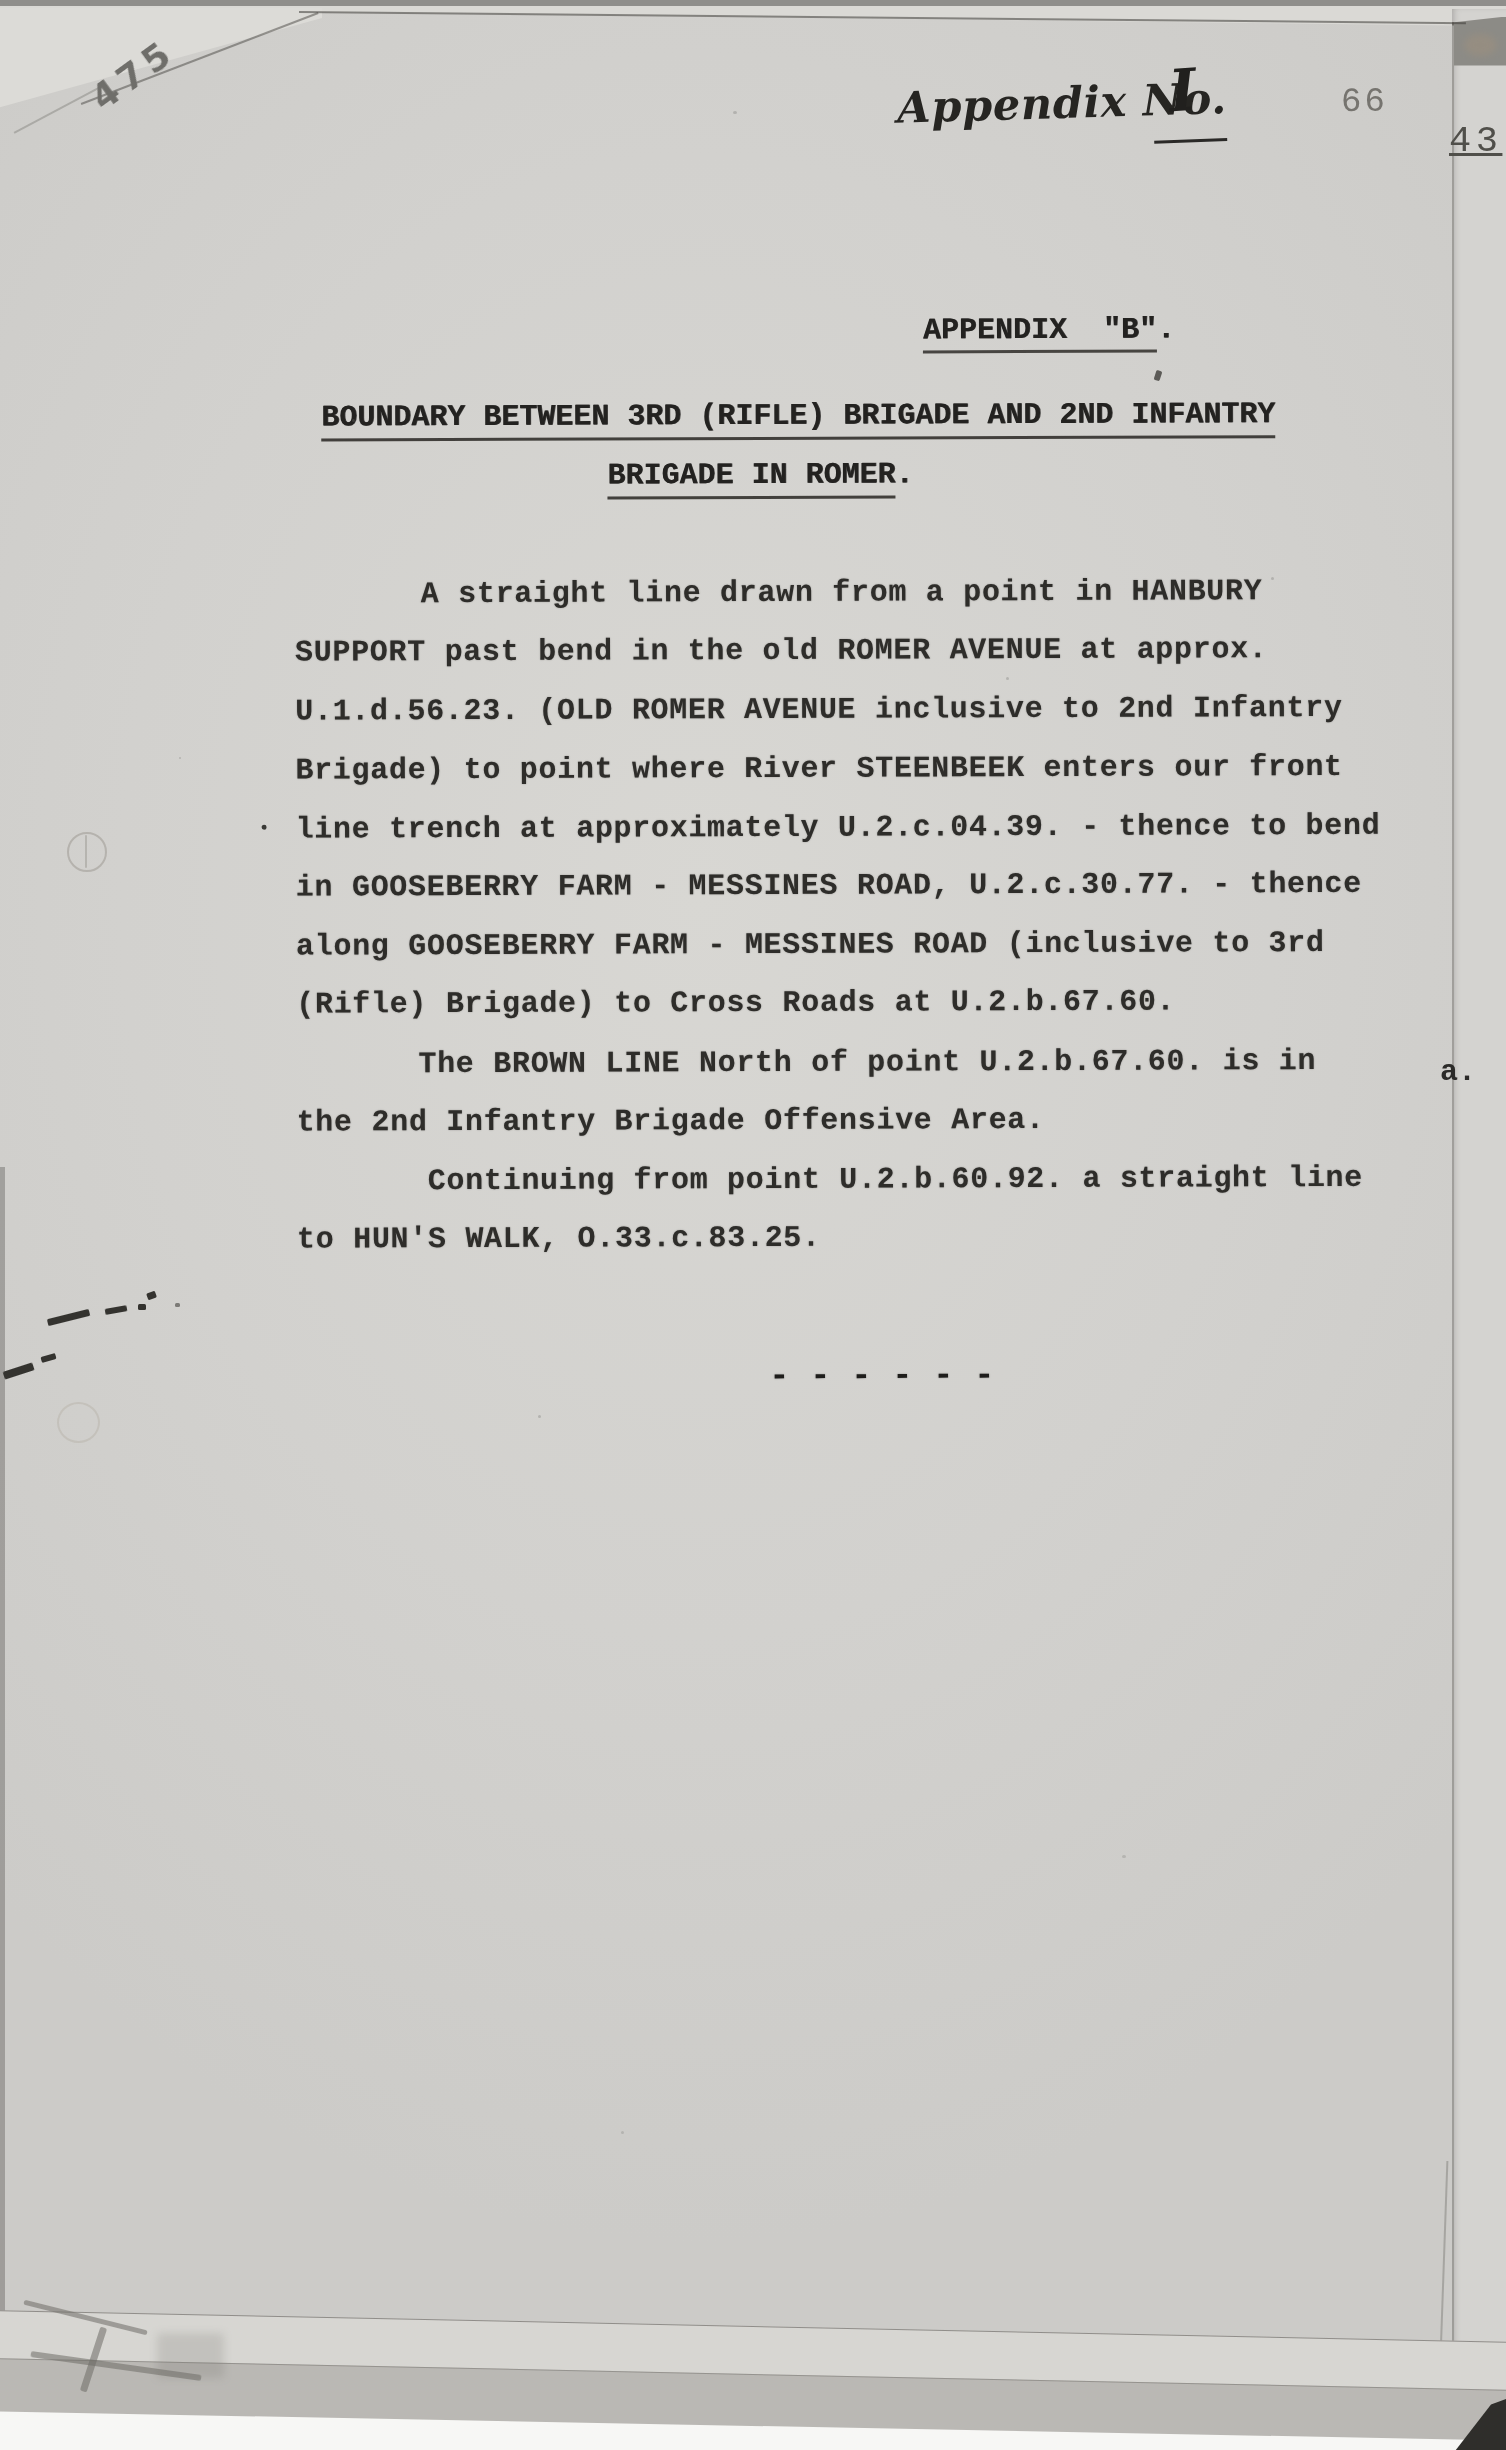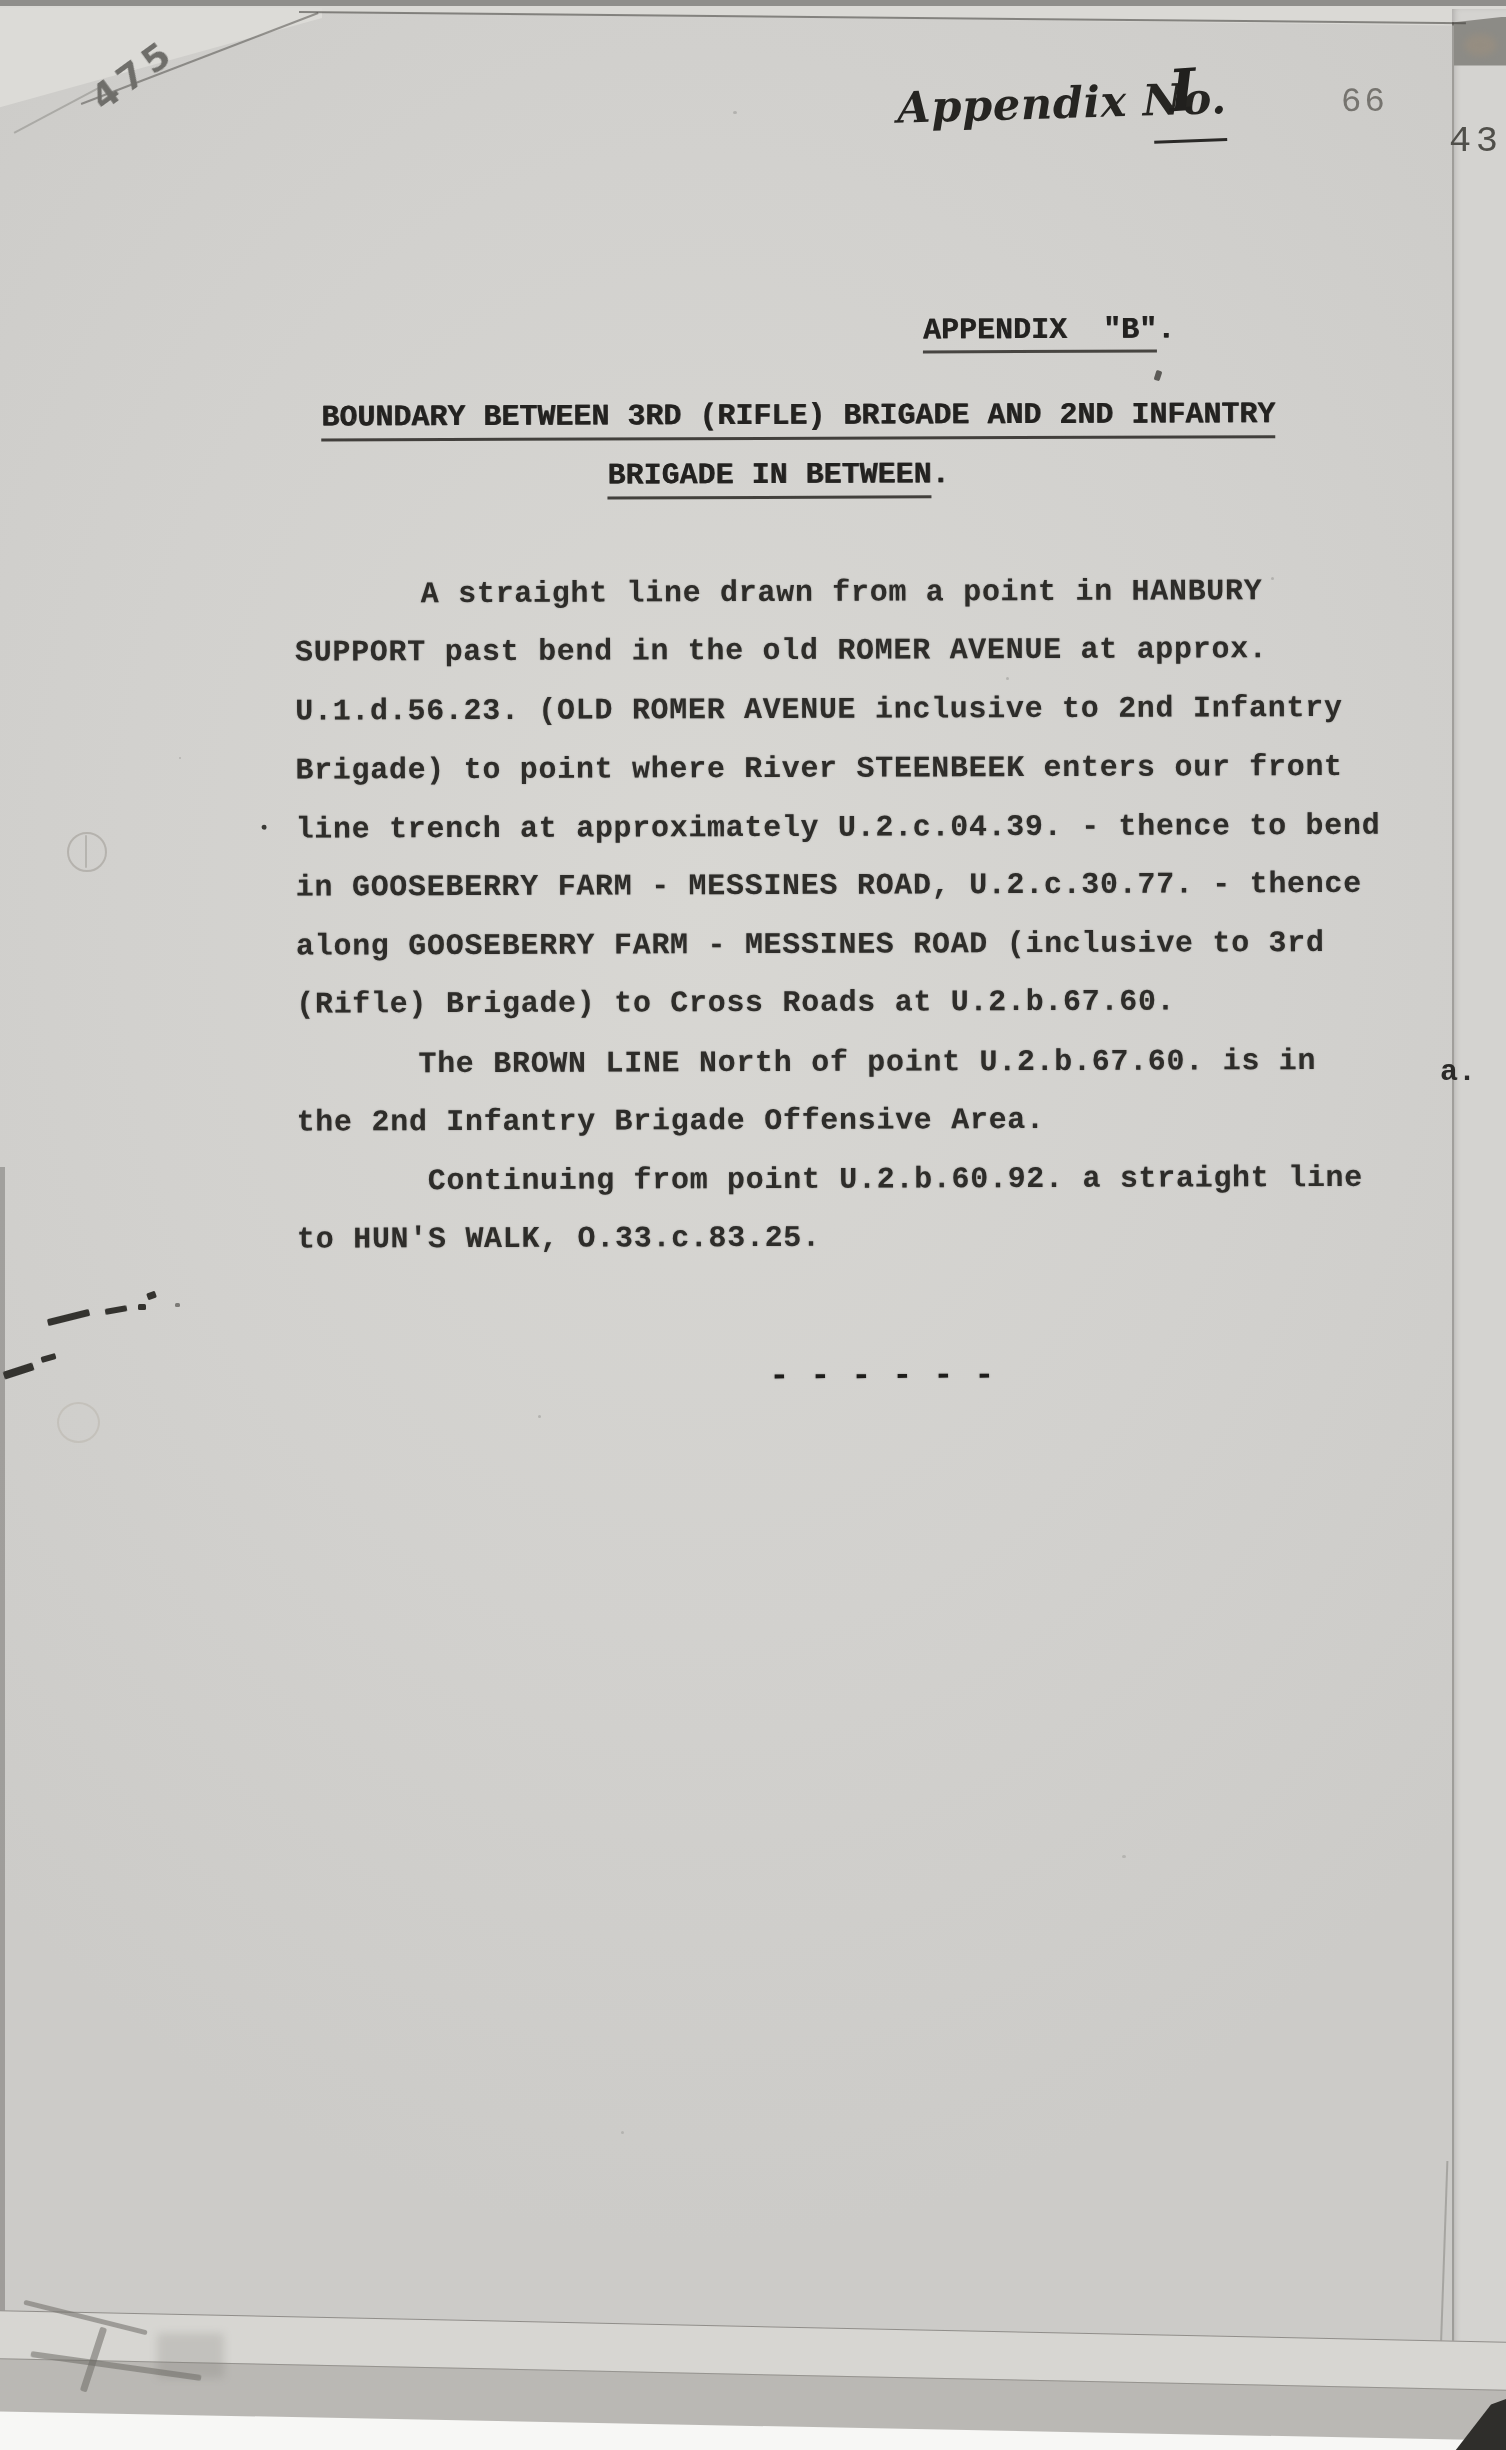--- a/index.html
+++ b/index.html
@@ -45,21 +45,21 @@
   
   .hw-475{position:absolute;left:84px;top:46px;width:120px;font-family:"DejaVu Sans",sans-serif;
           font-size:36px;font-weight:700;color:#6f6e6a;transform:rotate(-36deg);letter-spacing:6px;
           filter:blur(0.3px);}
   .appendix-label{position:absolute;left:901px;top:79px;font-family:"DejaVu Serif","Liberation Serif",serif;
           font-style:italic;font-weight:700;font-size:43px;color:#262522;transform:rotate(-1.5deg);letter-spacing:0.7px;}
   .appendix-num{position:absolute;left:1173px;top:58px;font-family:"DejaVu Serif","Liberation Serif",serif;
           font-style:italic;font-weight:700;font-size:58px;color:#21201e;transform:rotate(-4deg);}
   .appendix-num-underline{position:absolute;left:1158px;top:141px;width:73px;height:3px;background:#2a2927;transform:rotate(-2deg);}
   .pg41{position:absolute;left:1345px;top:85px;font-size:34px;font-weight:400;color:#76746f;letter-spacing:3px;}
-  .pg43{position:absolute;left:1449px;top:120px;font-size:37px;font-weight:400;color:#504f4a;letter-spacing:4.5px;}
+  .pg43{position:absolute;left:1449px;top:120px;font-size:37px;font-weight:400;color:#504f4a;letter-spacing:4.5px;text-decoration:underline;}
 
   
   .dot{position:absolute;border-radius:50%;background:#3a3a36;}
   .mark{position:absolute;background:#34332f;border-radius:1.5px;}
   .ring{position:absolute;border-radius:50%;}
   .speck{position:absolute;border-radius:50%;background:#6b6a66;}
 
   
   .stack2{position:absolute;left:-15px;top:2326px;width:1541px;height:48px;background:#d7d6d2;
           border-top:1.5px solid rgba(85,82,78,.55);transform:rotate(1.2deg);}
@@ -95,21 +95,21 @@
 
     <div class="appendix-label">Appendix No.</div>
     <div class="appendix-num">I</div>
     <div class="appendix-num-underline"></div>
     <div class="pg41">66</div>
 
     <div class="heading"><span class="u">APPENDIX  "B"</span><span>.</span></div>
     <div class="mark" style="left:1158px;top:372px;width:6px;height:9.7px;transform:rotate(18deg);opacity:.75;"></div>
 
     <div class="title-line" style="left:324px;top:399px;"><span class="u">BOUNDARY BETWEEN 3RD (RIFLE) BRIGADE AND 2ND INFANTRY</span></div>
-    <div class="title-line" style="left:610px;top:458px;"><span class="u">BRIGADE IN BETWEEN</span><span>.</span></div>
+    <div class="title-line" style="left:610px;top:458px;"><span class="u">BRIGADE IN ROMER</span><span>.</span></div>
 
     <div class="bodyline" style="left:423px;top:576px;">A straight line drawn from a point in HANBURY</div>
     <div class="bodyline" style="left:297px;top:634px;">SUPPORT past bend in the old ROMER AVENUE at approx.</div>
     <div class="bodyline" style="left:297px;top:693px;">U.1.d.56.23. (OLD ROMER AVENUE inclusive to 2nd Infantry</div>
     <div class="bodyline" style="left:297px;top:752px;">Brigade) to point where River STEENBEEK enters our front</div>
     <div class="bodyline" style="left:297px;top:811px;">line trench at approximately U.2.c.04.39. - thence to bend</div>
     <div class="bodyline" style="left:297px;top:869px;">in GOOSEBERRY FARM - MESSINES ROAD, U.2.c.30.77. - thence</div>
     <div class="bodyline" style="left:297px;top:928px;">along GOOSEBERRY FARM - MESSINES ROAD (inclusive to 3rd</div>
     <div class="bodyline" style="left:297px;top:986px;">(Rifle) Brigade) to Cross Roads at U.2.b.67.60.</div>
     <div class="bodyline" style="left:419px;top:1046px;">The BROWN LINE North of point U.2.b.67.60. is in</div>

